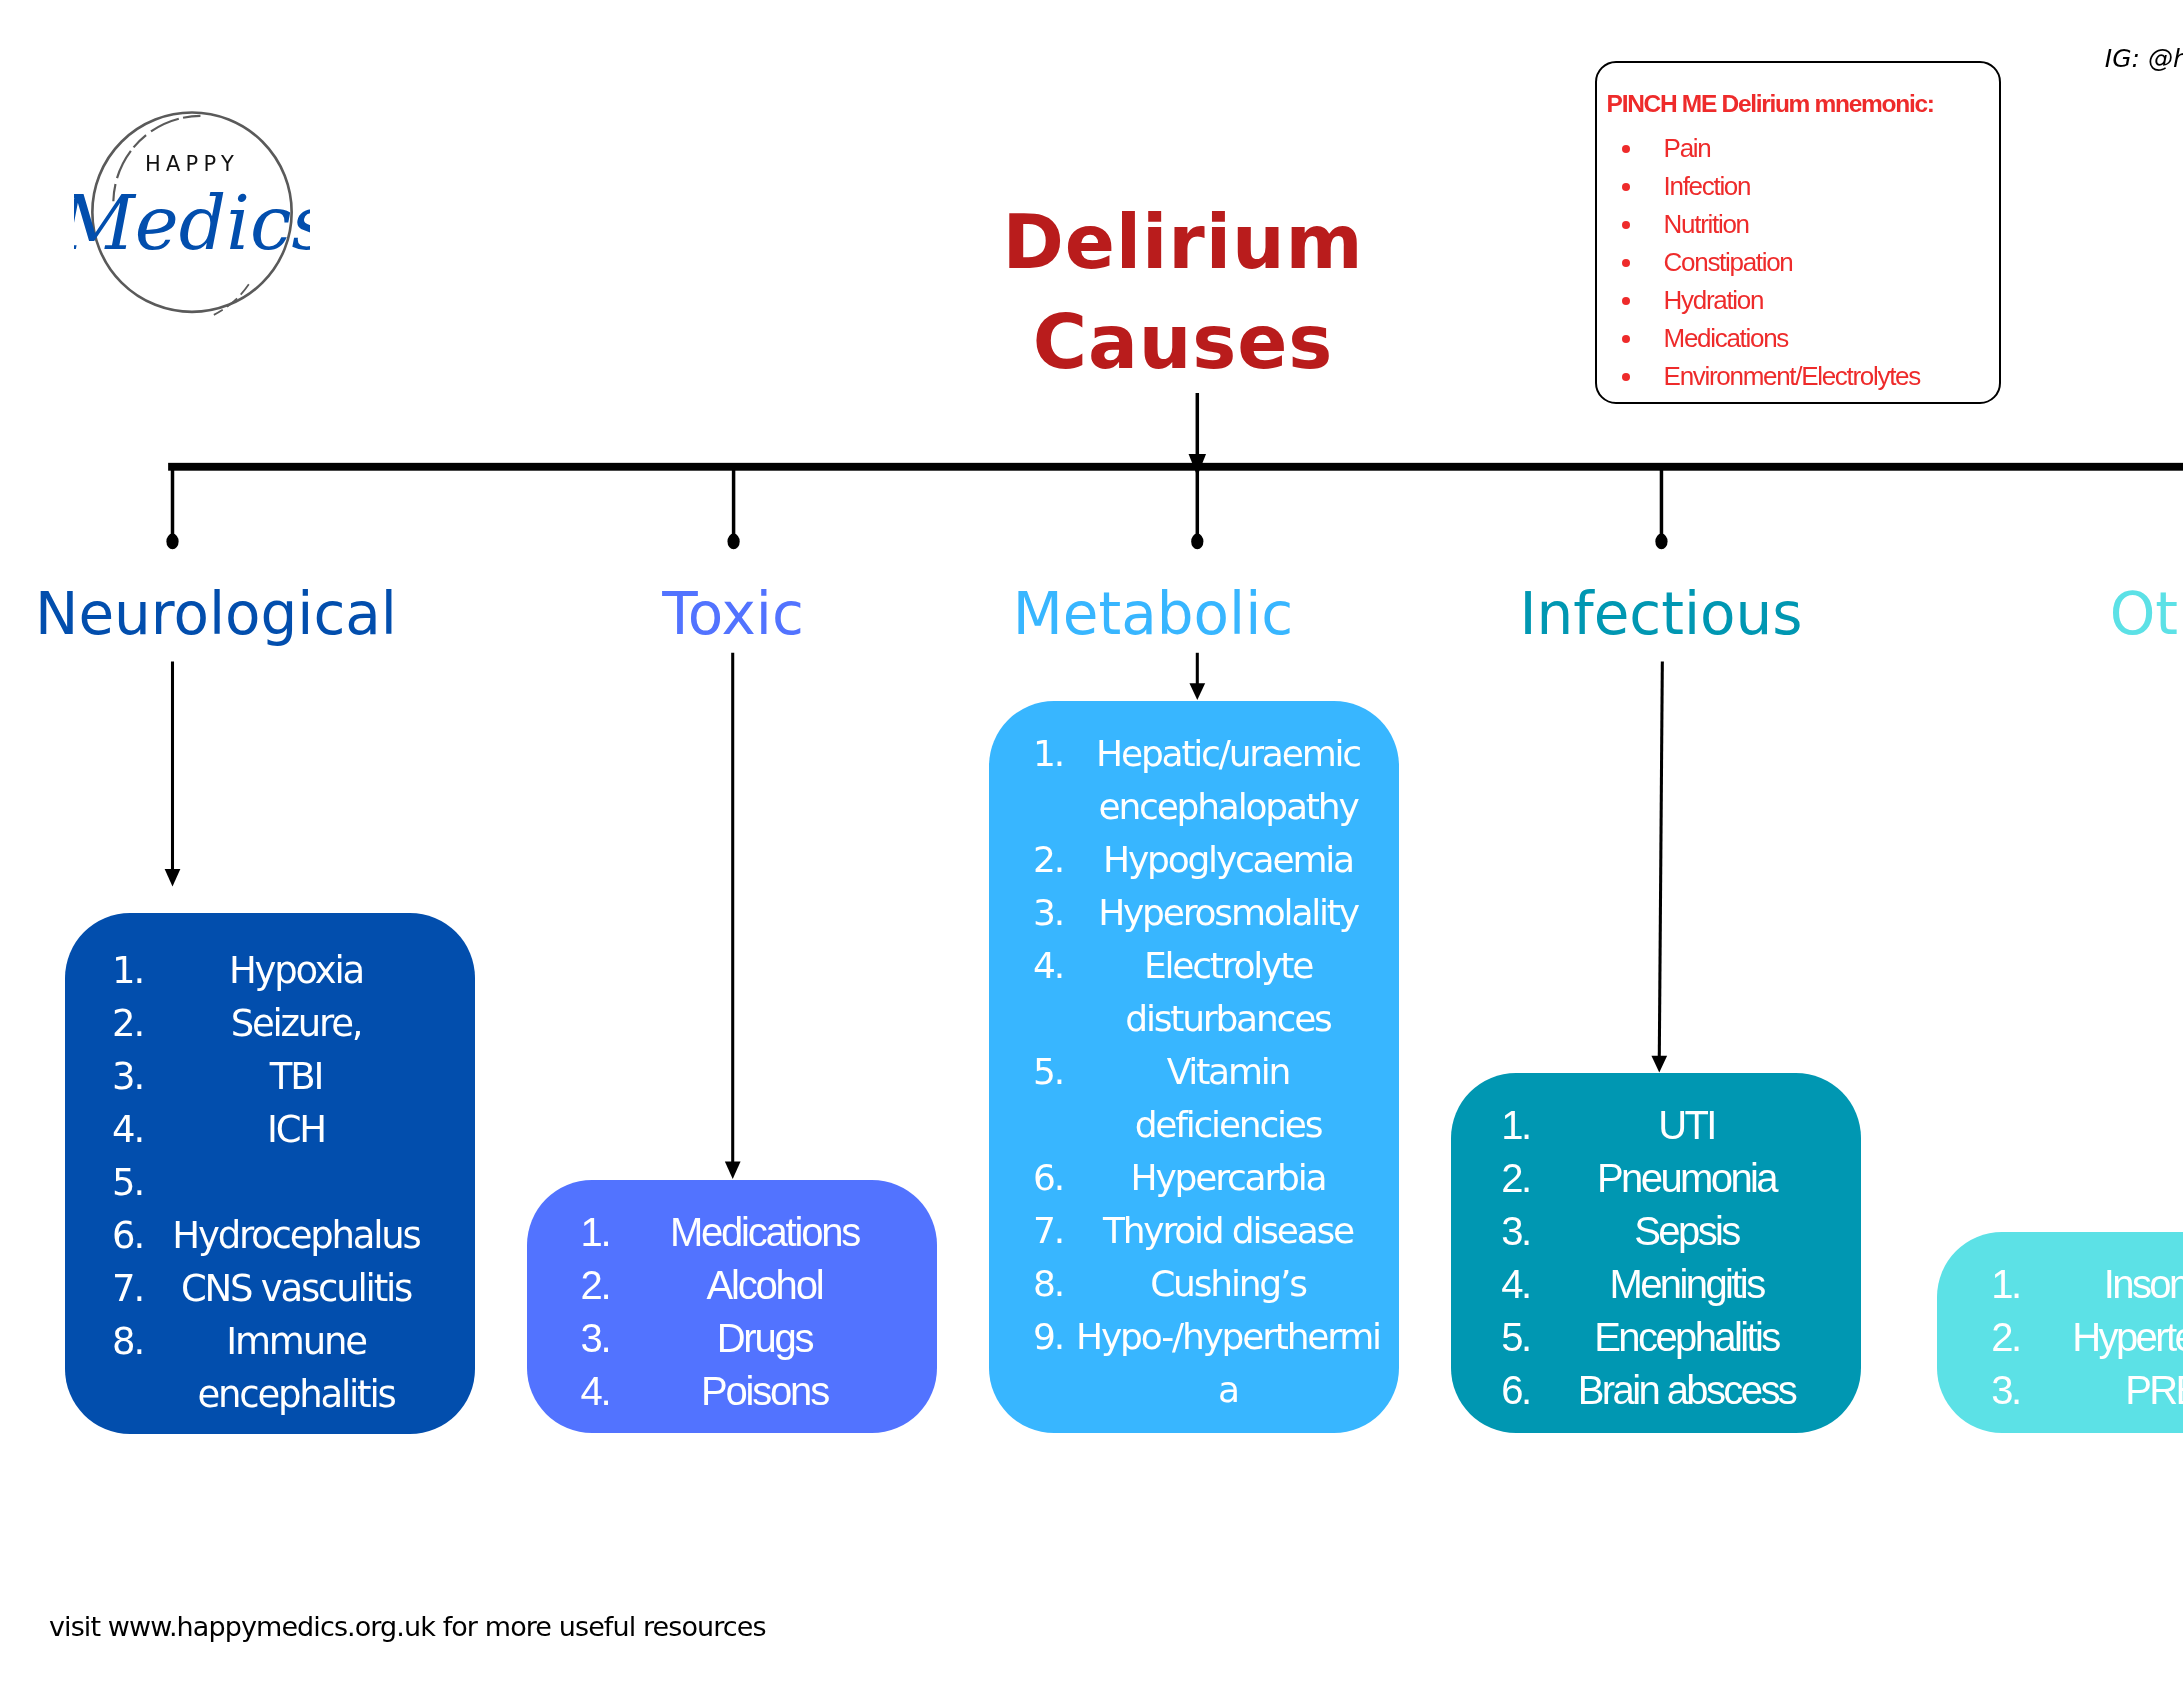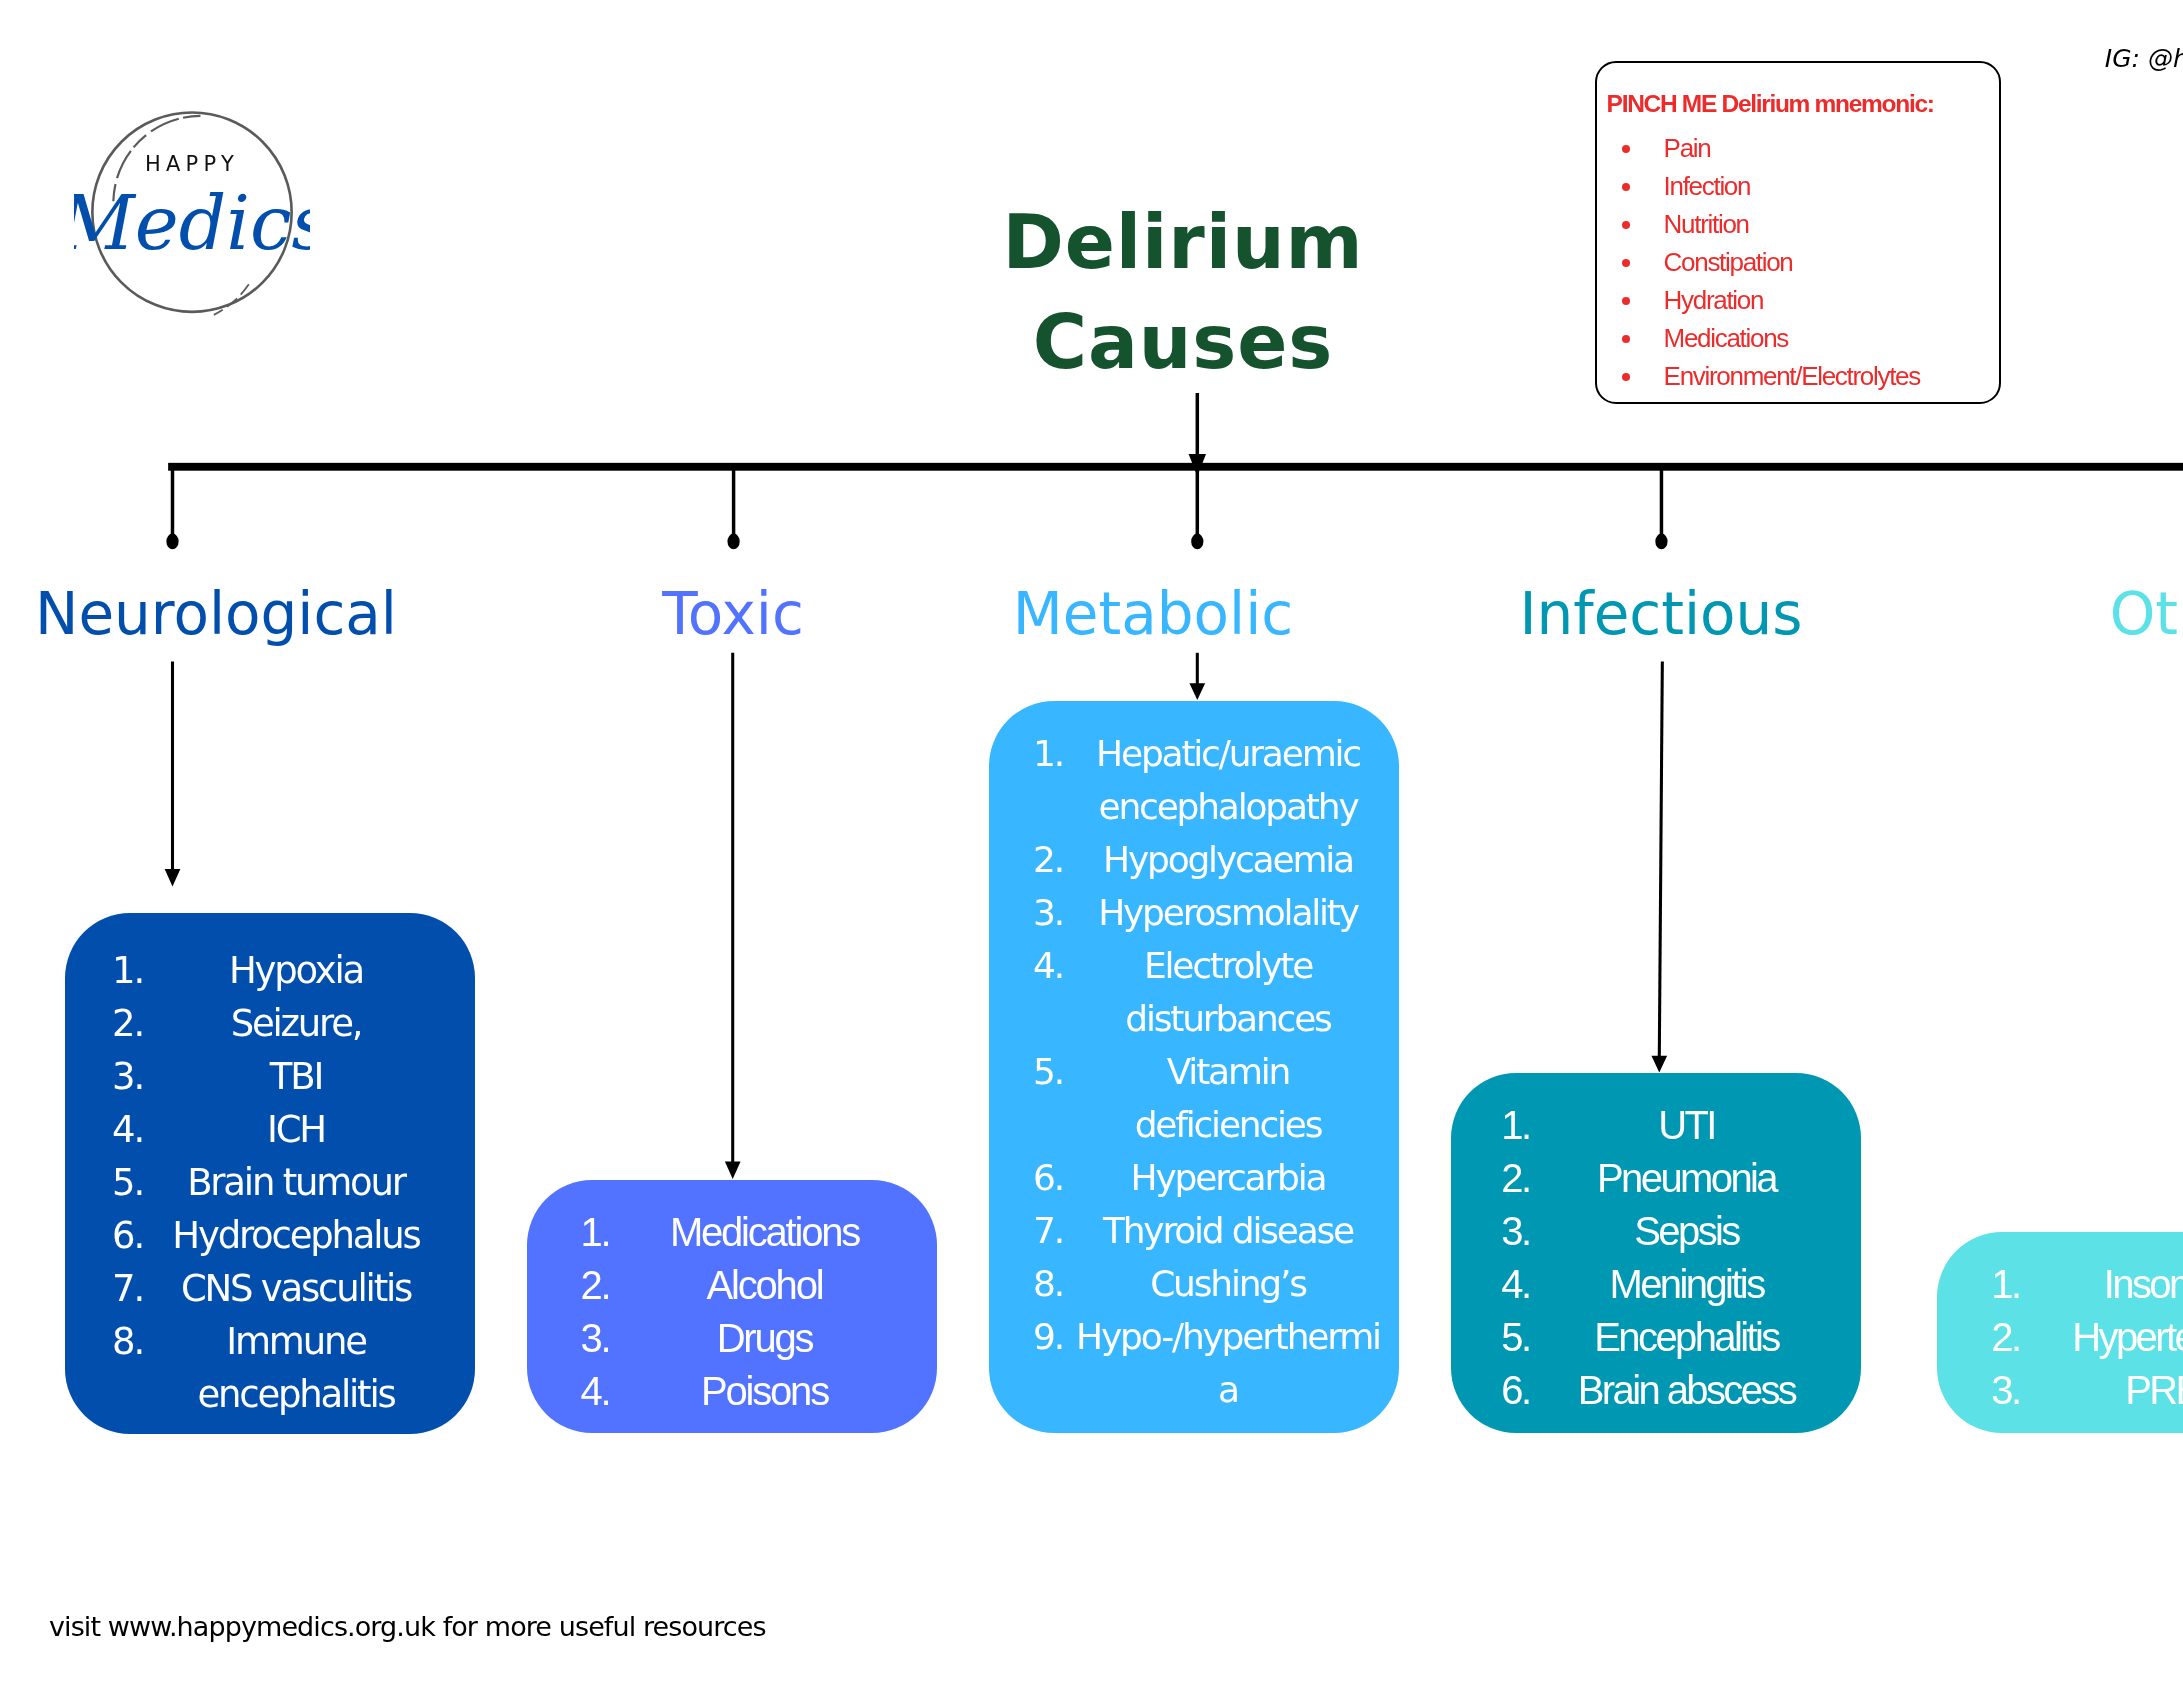--- a/index.html
+++ b/index.html
@@ -7,21 +7,21 @@
     .abs { position: absolute; }
 
     
     #logo { left: 74px; top: 92px; width: 236px; height: 236px; }
     #logo svg { width: 100%; height: 100%; }
 
     
     #ig { right: 39px; top: 44px; font-family: "DejaVu Sans", sans-serif; font-style: italic; font-size: 25px; color: #000; }
 
     
-    #title { left: 969px; top: 192px; width: 428px; text-align: center; font-family: "DejaVu Sans", sans-serif; font-weight: bold; font-size: 74px; line-height: 100px; color: #14532d; letter-spacing: 0.9px; }
+    #title { left: 969px; top: 192px; width: 428px; text-align: center; font-family: "DejaVu Sans", sans-serif; font-weight: bold; font-size: 74px; line-height: 100px; color: #b91c1c; letter-spacing: 0.9px; }
 
     
     #mnemonic { left: 1595px; top: 61px; width: 406px; height: 343px; border: 2.2px solid #000; border-radius: 21px; box-sizing: border-box; padding: 25px 0 0 9.6px; }
     #mnemonic .head { font-family: "Liberation Sans", sans-serif; font-weight: bold; font-size: 24.5px; color: #ee2b2b; letter-spacing: -1.3px; line-height: 31px; margin-bottom: 10px; }
     #mnemonic ul { list-style: none; margin: 0; padding: 0; }
     #mnemonic li { position: relative; padding-left: 57px; font-family: "Liberation Sans", sans-serif; font-size: 26px; line-height: 38px; color: #ee2b2b; letter-spacing: -1.3px; }
     #mnemonic li .dot { position: absolute; left: 15px; top: 15.7px; width: 8.7px; height: 8.7px; border-radius: 50%; background: #ee2b2b; }
 
     
     #connectors { left: 0; top: 0; width: 2385px; height: 1692px; pointer-events: none; }
@@ -158,21 +158,20 @@
     <li>
         <span class="num">3.</span>
         <span class="txt">TBI</span>
       </li>
     <li>
         <span class="num">4.</span>
         <span class="txt">ICH</span>
       </li>
     <li>
         <span class="num">5.</span>
-        <span class="txt">Brain tumour</span>
       </li>
     <li>
         <span class="num">6.</span>
         <span class="txt">Hydrocephalus</span>
       </li>
     <li>
         <span class="num">7.</span>
         <span class="txt">CNS vasculitis</span>
       </li>
     <li>

